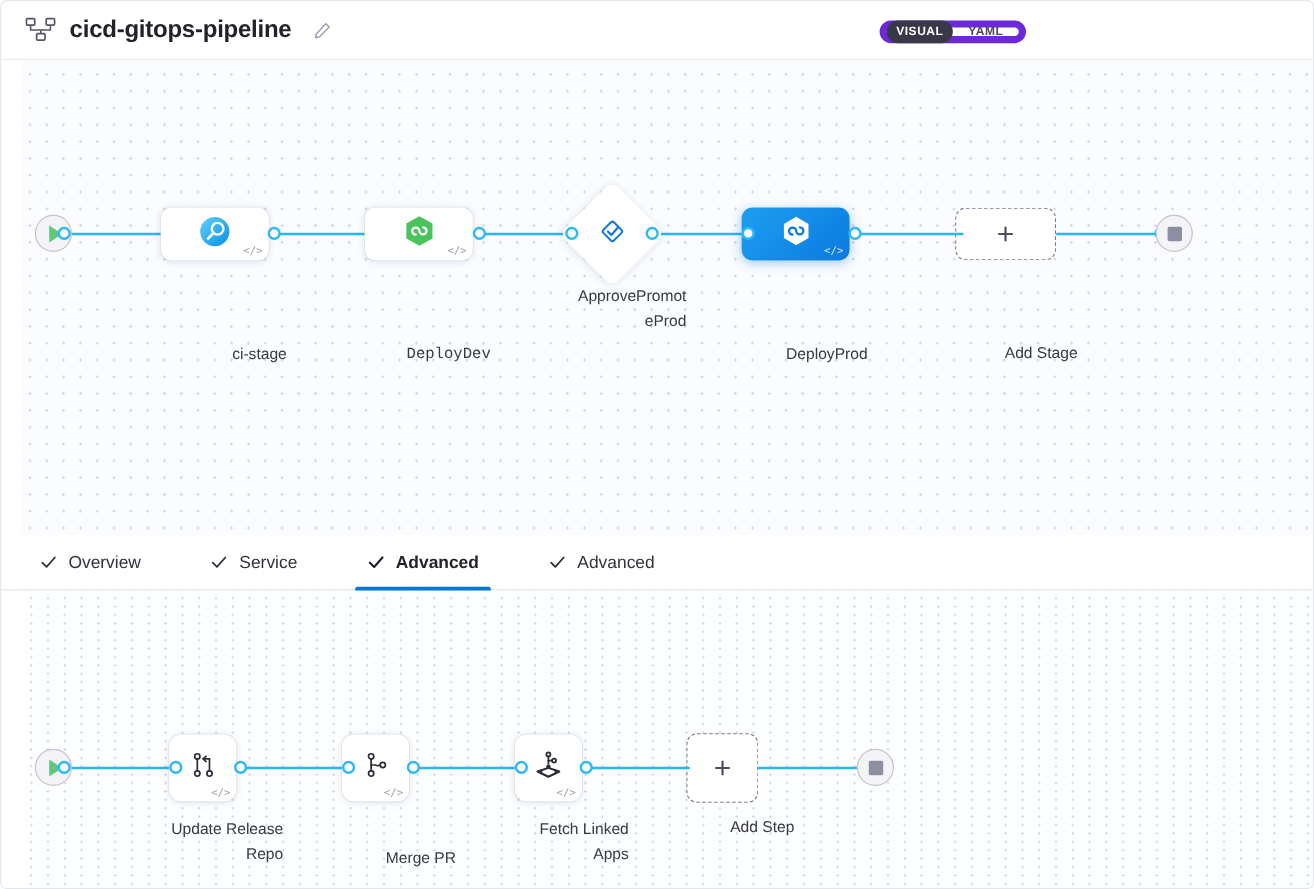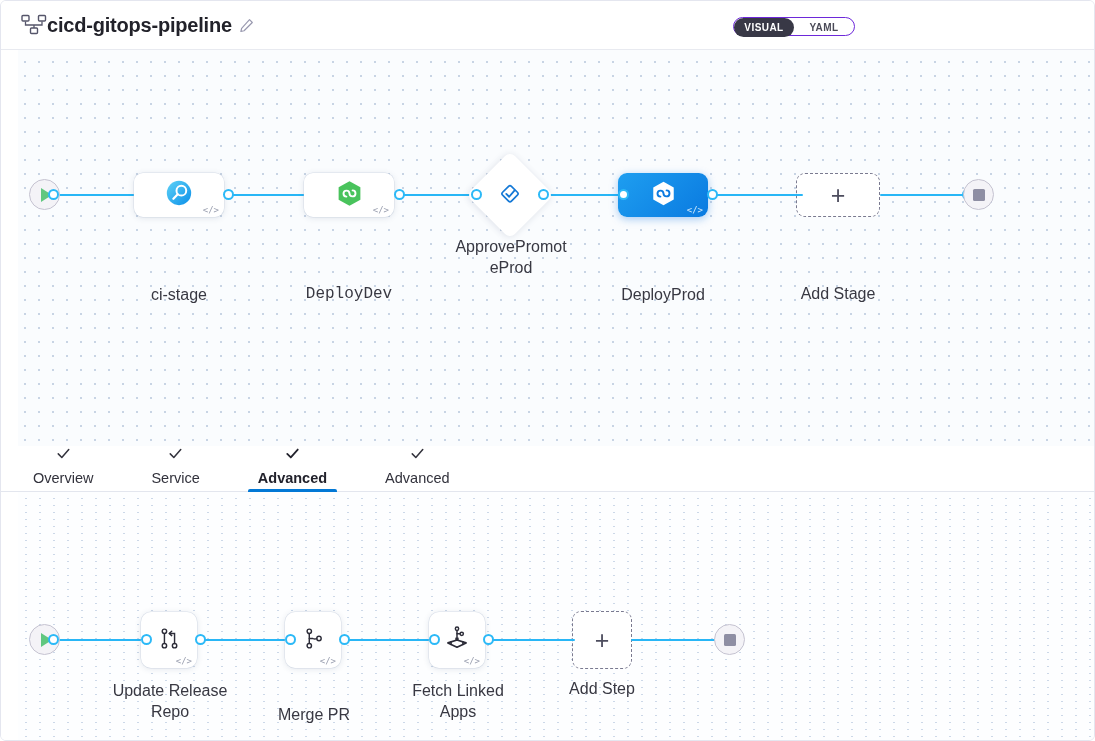--- a/index.html
+++ b/index.html
@@ -19,35 +19,35 @@
   }
 
   
   .header {
     position: absolute; top: 0; left: 0;
     width: 1095px; height: 49px;
     background: #ffffff;
     border-bottom: 1px solid #e8eaf0;
     display: flex; align-items: center;
   }
-  .hdr-left { display: flex; align-items: center; padding-left: 20px; }
+  .hdr-left { display: flex; align-items: center; padding-left: 20px; gap: 11px; }
   .pipe-icon { width: 26px; height: 22px; display: block; }
   .hdr-title {
     font-size: 20px; font-weight: bold; color: #22222a;
     letter-spacing: -0.2px; white-space: nowrap;
   }
   .edit-pencil { width: 15px; height: 15px; margin-left: 7px; display: block; cursor: pointer; }
 
   .toggle-wrap {
     position: absolute; left: 732px; top: 16px;
     width: 122px; height: 19px;
-    border: 1px solid #6d28d9;
+    border: 6px solid #6d28d9;
     border-radius: 10px;
     background: #ffffff;
-    display: flex; 
+    display: flex; align-items: center;
   }
   .toggle-seg {
     height: 19px; display: flex; align-items: center; justify-content: center;
     font-size: 10px; font-weight: bold; letter-spacing: 0.45px;
     cursor: pointer; border-radius: 10px;
   }
   .toggle-seg.on { background: #383846; color: #ffffff; width: 61px; }
   .toggle-seg.off { color: #4b4b58; width: 61px; background: transparent; }
 
   
@@ -85,21 +85,20 @@
     display: flex; align-items: center;
     padding-left: 22px;
     z-index: 6;
   }
   .tab {
     position: relative; height: 46px;
     display: flex; align-items: center; gap: 9px;
     padding: 0 10px; margin-right: 38px;
     font-size: 14.5px; color: #32323c;
     cursor: pointer;
-    flex-direction: column;
   }
   .tab.active { font-weight: bold; color: #22222c; }
   .tab.active::after {
     content: ""; position: absolute; left: 0; right: 0; bottom: 0;
     height: 3px; background: #0278d5; border-radius: 2px 2px 0 0;
   }
   .tab-ico { width: 15px; height: 15px; display: block; flex: none; }
 
   
   .stage-row, .step-row { position: absolute; left: 0; top: 0; width: 1095px; height: 100%; z-index: 2; }
@@ -165,22 +164,22 @@
     border: 1.8px dashed #7a7a90; border-radius: 9px;
     background: #ffffff;
     display: flex; align-items: center; justify-content: center;
     color: #4d4d5e; font-size: 25px; font-weight: 300; line-height: 1;
     cursor: pointer;
   }
   .addbox.stage { width: 84px; height: 44px; }
   .addbox.step  { width: 60px; height: 58px; }
 
   .nlabel {
-    position: absolute; text-align: center;
-    font-size: 16px; color: #383842; line-height: 21px;
+    position: absolute; text-align: right;
+    font-size: 13px; color: #383842; line-height: 21px;
     z-index: 3; pointer-events: none;
   }
 
   .ico { display: block; }
 </style>
 </head>
 <body>
 
 <div id="app">
 

